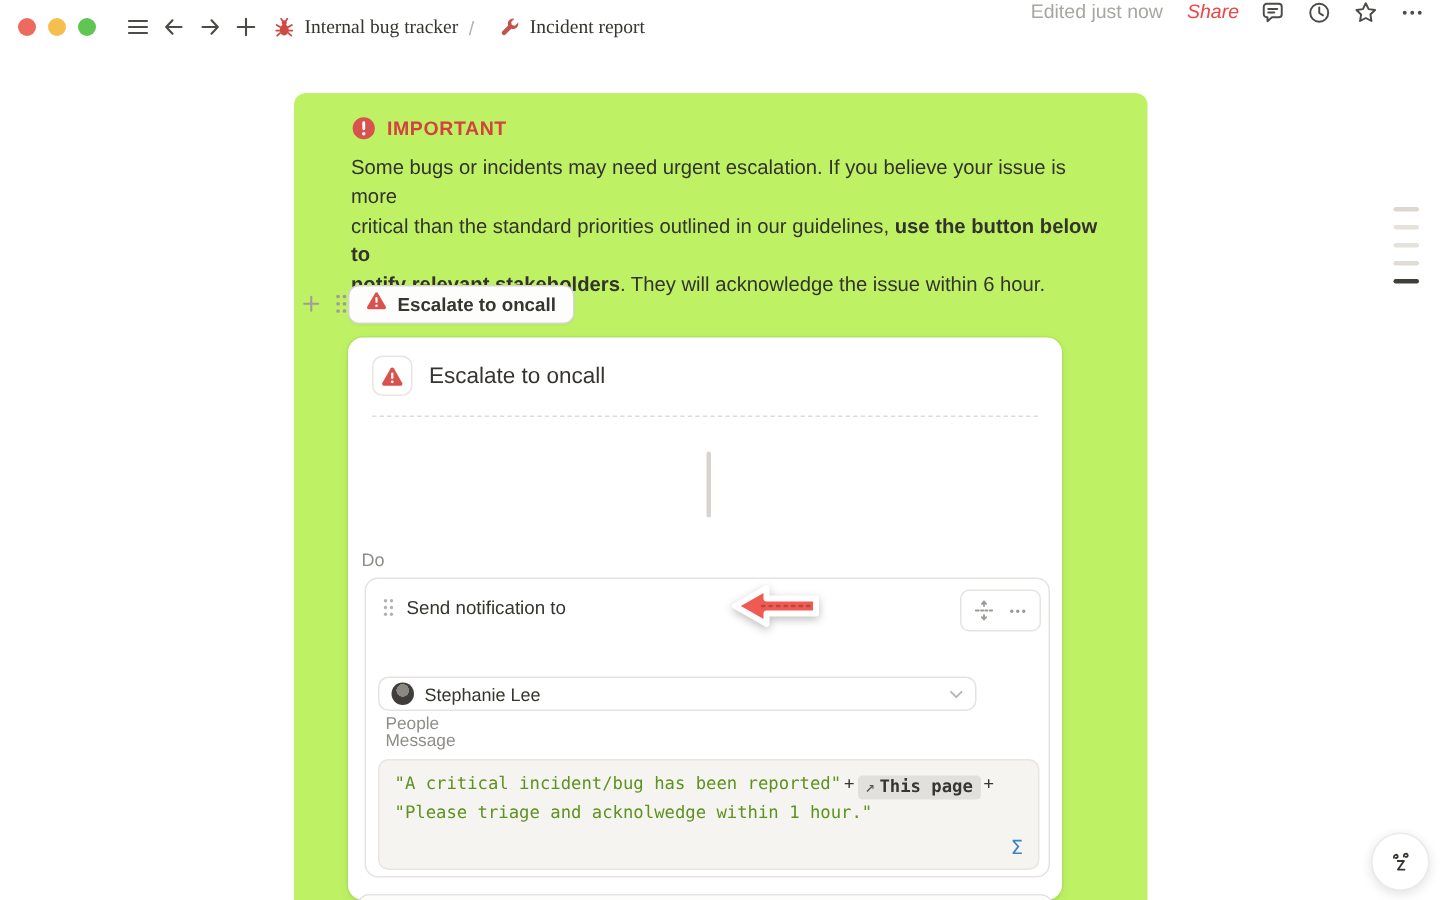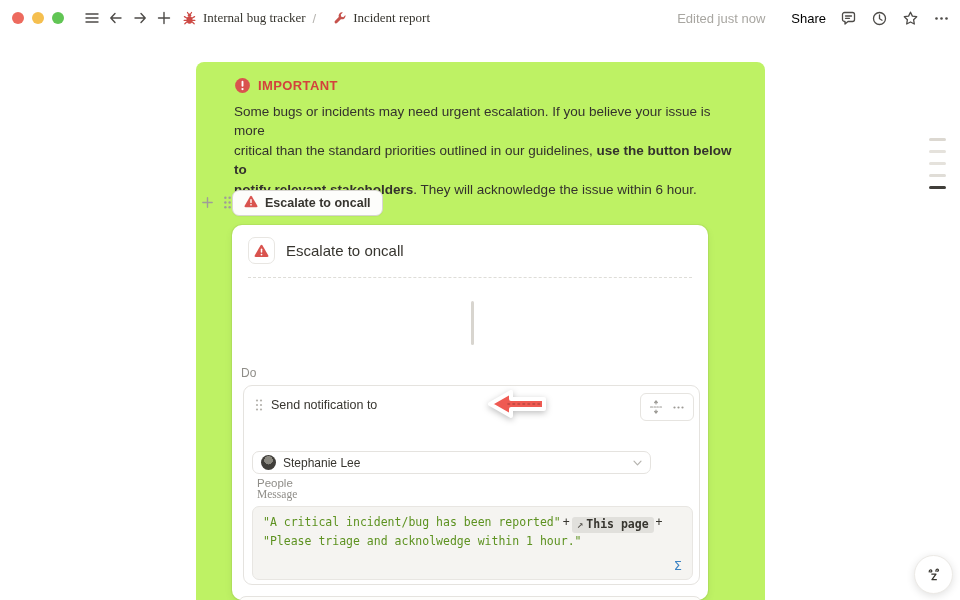--- a/index.html
+++ b/index.html
@@ -15,23 +15,23 @@
   .light.red{background:#ed6a5e;}
   .light.yellow{background:#f5bf4f;}
   .light.green{background:#61c554;margin-right:0;}
   .tb-icon{width:17px;height:17px;display:inline-flex;align-items:center;justify-content:center;cursor:pointer;}
   .tb-icon svg{display:block;}
   .tb-left .tb-icon.menu{margin-left:19px;}
   .tb-left .tb-icon.nav{margin-left:7px;}
   .crumb{display:flex;align-items:center;margin-left:10px;font-size:13px;color:#37352f;cursor:pointer;font-family:Liberation Serif, serif;}
   .crumb .ci{margin-right:6px;display:inline-flex;}
   .crumb-sep{margin:0 7px;color:#b6b4b0;font-size:13px;}
-  .tb-right{position:absolute;right:10px;top:0;height:36px;display:flex;align-items:center;gap:14px;}
+  .tb-right{position:absolute;right:10px;top:0;height:36px;display:flex;align-items:flex-start;gap:14px;}
   .edited{color:#a8a6a1;font-size:13px;}
-  .share{font-size:13px;color:#000000;cursor:pointer;margin-left:12px;}
+  .share{font-size:13px;color:#ef4444;cursor:pointer;margin-left:2px;font-style:italic;}
 
   
   .panel{position:absolute;left:196px;top:62px;width:569px;height:538px;
          background:#bef264;border-radius:8px 8px 0 0;}
 
   
   .co-icon{position:absolute;left:38px;top:15px;width:17px;height:17px;}
   .co-title{position:absolute;left:62px;top:16px;font-size:13px;font-weight:700;
             letter-spacing:.4px;color:#d3423c;}
   .co-body{position:absolute;left:38px;top:40px;width:500px;font-size:13.5px;
@@ -64,21 +64,21 @@
   .drag{width:14px;height:14px;display:flex;align-items:center;justify-content:center;cursor:grab;margin-right:5px;}
   .act-prefix{font-size:12.5px;color:#37352f;margin-right:7px;white-space:nowrap;}
   .sel-pill{display:inline-flex;align-items:center;gap:5px;height:21px;padding:0 8px;background:#eae9e5;
             border-radius:5px;font-size:12.5px;color:#68665f;cursor:pointer;}
   .hover-tools{position:absolute;right:5px;top:7px;height:26px;display:flex;align-items:center;
                border:1px solid #e6e4e0;border-radius:6px;background:#fff;padding:0 4px;}
   .hover-tools .cell{width:22px;height:22px;display:flex;align-items:center;justify-content:center;cursor:pointer;color:#8f8d88;}
 
   .fld-label{position:absolute;left:13px;font-size:11.5px;color:#8f8d88;}
   .lbl-people{top:47px;margin-top:44px;}
-  .lbl-message{top:102px;font-family:Liberation Serif, serif;}
+  .lbl-message{top:102px;}
   .person-sel{position:absolute;left:8px;top:65px;width:399px;height:23px;border:1px solid #e5e3df;
               border-radius:7px;background:#fff;box-sizing:border-box;display:flex;align-items:center;
               padding:0 8px;gap:7px;cursor:pointer;}
   .avatar{width:15px;height:15px;border-radius:50%;background:radial-gradient(circle at 50% 35%,#8a8880 0 34%,#403e3a 35% 100%);flex:none;}
   .person-name{font-size:12px;color:#37352f;}
   .person-sel .chev{margin-left:auto;color:#b5b3ae;display:flex;}
 
   .codebox{position:absolute;left:8px;top:120px;width:441px;height:74px;background:#f5f4f1;
            border:1px solid #e8e6e2;border-radius:7px;box-sizing:border-box;padding:7px 10px;
            font-family:"DejaVu Sans Mono","Liberation Mono",monospace;font-size:11.5px;line-height:17.5px;cursor:text;}

